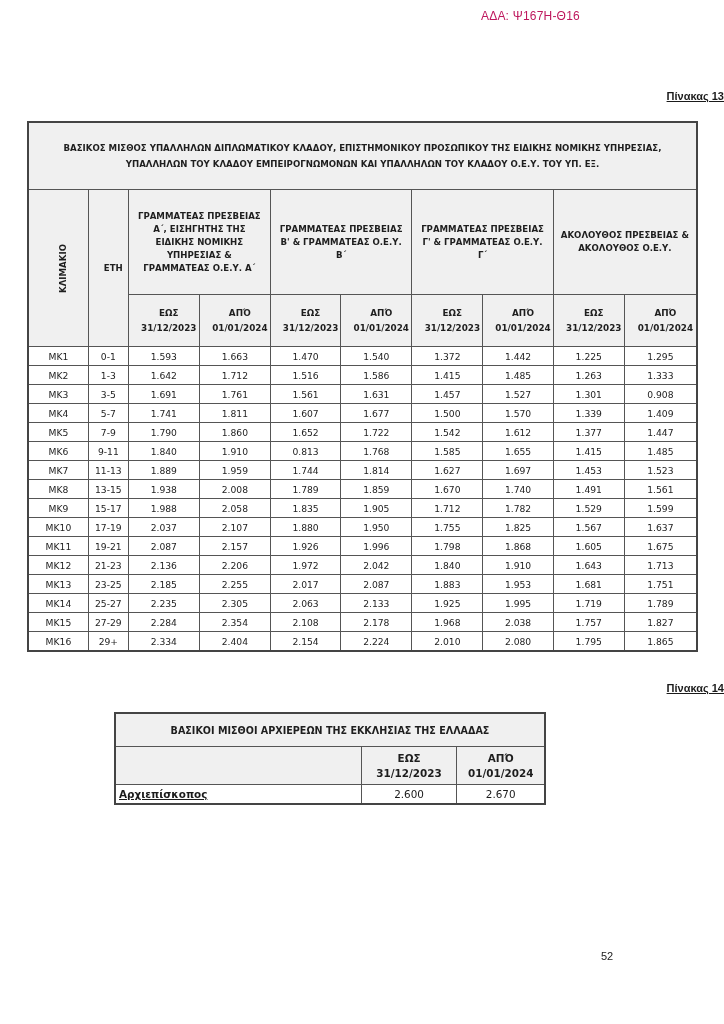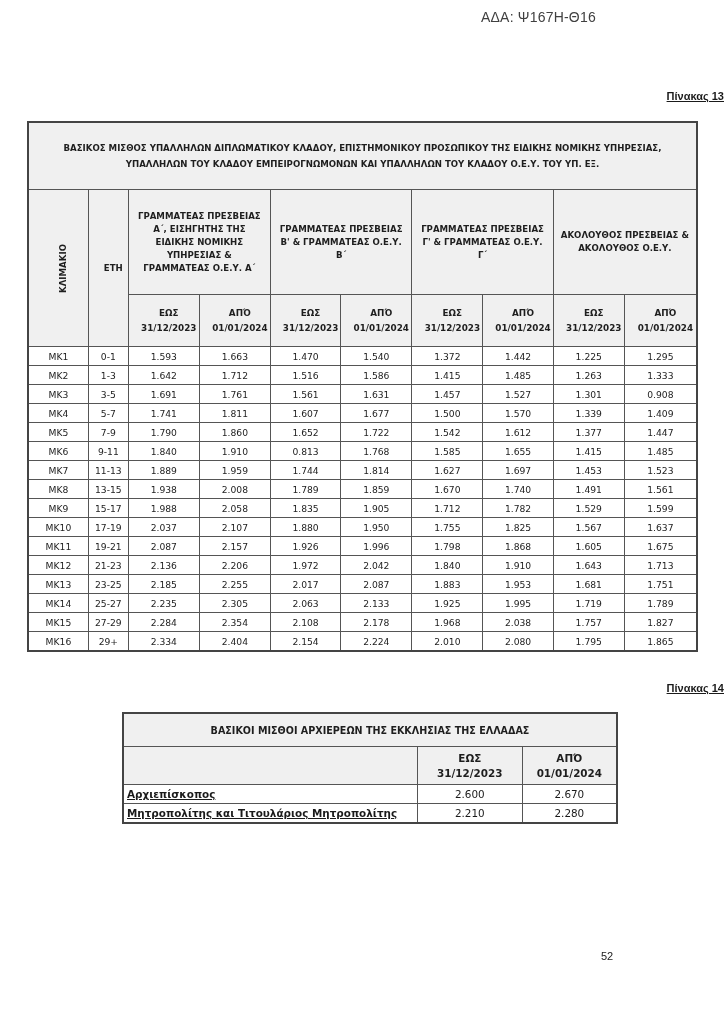--- a/index.html
+++ b/index.html
@@ -1,33 +1,33 @@
 <!DOCTYPE html>
 <html><head>
 <meta charset="utf-8">
 <style>
   html, body { margin:0; padding:0; background:#ffffff; }
   body { width:724px; height:1024px; position:relative; overflow:hidden;
          font-family:"Liberation Sans", sans-serif; color:#1a1a1a; }
-  .ada { position:absolute; left:481px; top:9px; font-size:14px; color:#404040; letter-spacing:0.2px; }
+  .ada { position:absolute; left:481px; top:9px; font-size:12px; color:#be185d; letter-spacing:0.2px; }
   .caption { position:absolute; font-size:11px; font-weight:bold; text-decoration:underline; text-align:right; }
   .cap13 { left:0; width:724px; top:90px; }
   .cap14 { left:0; width:724px; top:682px; }
   table { border-collapse:collapse; position:absolute; font-family:"DejaVu Sans", sans-serif; }
   td, th { border:1px solid #555; padding:0; text-align:center; vertical-align:middle; }
   .t13 { left:27px; top:121px; width:671px; border:2px solid #444; }
   .t13 th { background:#f0f0f0; font-size:8.6px; font-weight:bold; line-height:13px; color:#1e1e1e;padding-left:10px; }
   .t13 .title { height:66px; font-size:8.6px; line-height:16px; padding:0 10px; }
   .t13 .grp { height:104px; padding:0 6px; }
   .t13 .sub { height:51px; font-size:8.8px; line-height:15px; }
   .t13 .vert { width:42px; }
   .vert-wrap { display:flex; align-items:center; justify-content:center; height:155px; }
   .vert-text { transform:rotate(-90deg); white-space:nowrap; font-size:8.6px; font-weight:bold; }
   .t13 td { font-size:9.2px; height:18px; color:#222; }
-  .t14 { left:122px; top:712px; width:496px; border:2px solid #444; }
+  .t14 { left:114px; top:712px; width:432px; border:2px solid #444; }
   .t14 th { background:#f0f0f0; font-weight:bold; color:#1e1e1e; }
   .t14 .title { height:32px; font-size:9.6px; }
   .t14 .hdr { height:37px; font-size:10.4px; line-height:15px; }
   .t14 td { font-size:10.4px; height:18px; }
   .t14 td.name { text-align:left; padding-left:3px; font-weight:bold;text-decoration:underline; }
   .page-num { position:absolute; left:601px; top:950px; font-size:11px; color:#222;text-align:right; }
 </style>
 </head>
 <body>
 
@@ -291,21 +291,16 @@
       <th class="hdr"><span>ΕΩΣ</span><br><span>31/12/2023</span></th>
       <th class="hdr"><span>ΑΠΌ</span><br><span>01/01/2024</span></th>
     </tr>
   </thead>
   <tbody id="t14-body">
       <tr>
         <td class="name">Αρχιεπίσκοπος</td>
         <td>2.600</td>
         <td>2.670</td>
       </tr>
-      <tr>
-        <td class="name">Μητροπολίτης και Τιτουλάριος Μητροπολίτης</td>
-        <td>2.210</td>
-        <td>2.280</td>
-      </tr>
     </tbody>
 </table>
 
 <div class="page-num">52</div>
 
 </body></html>

